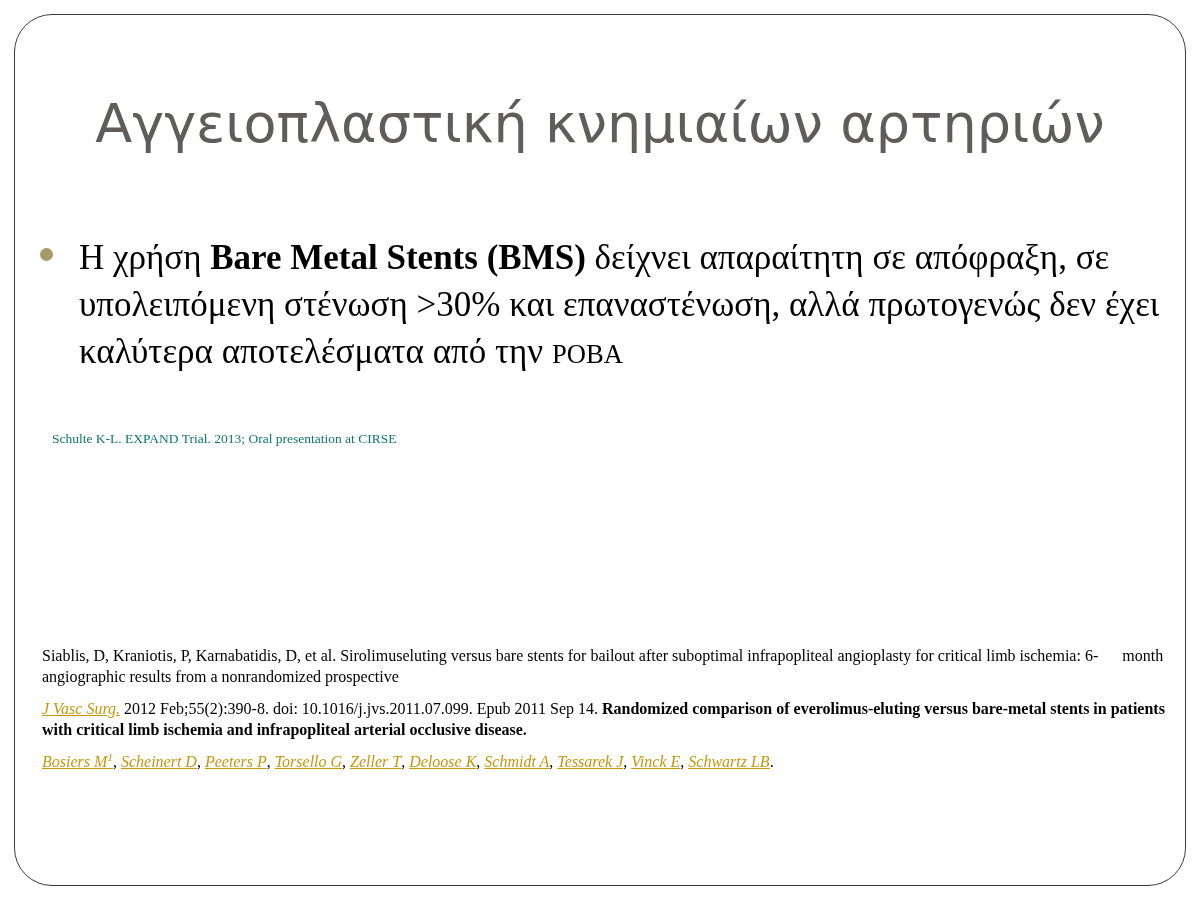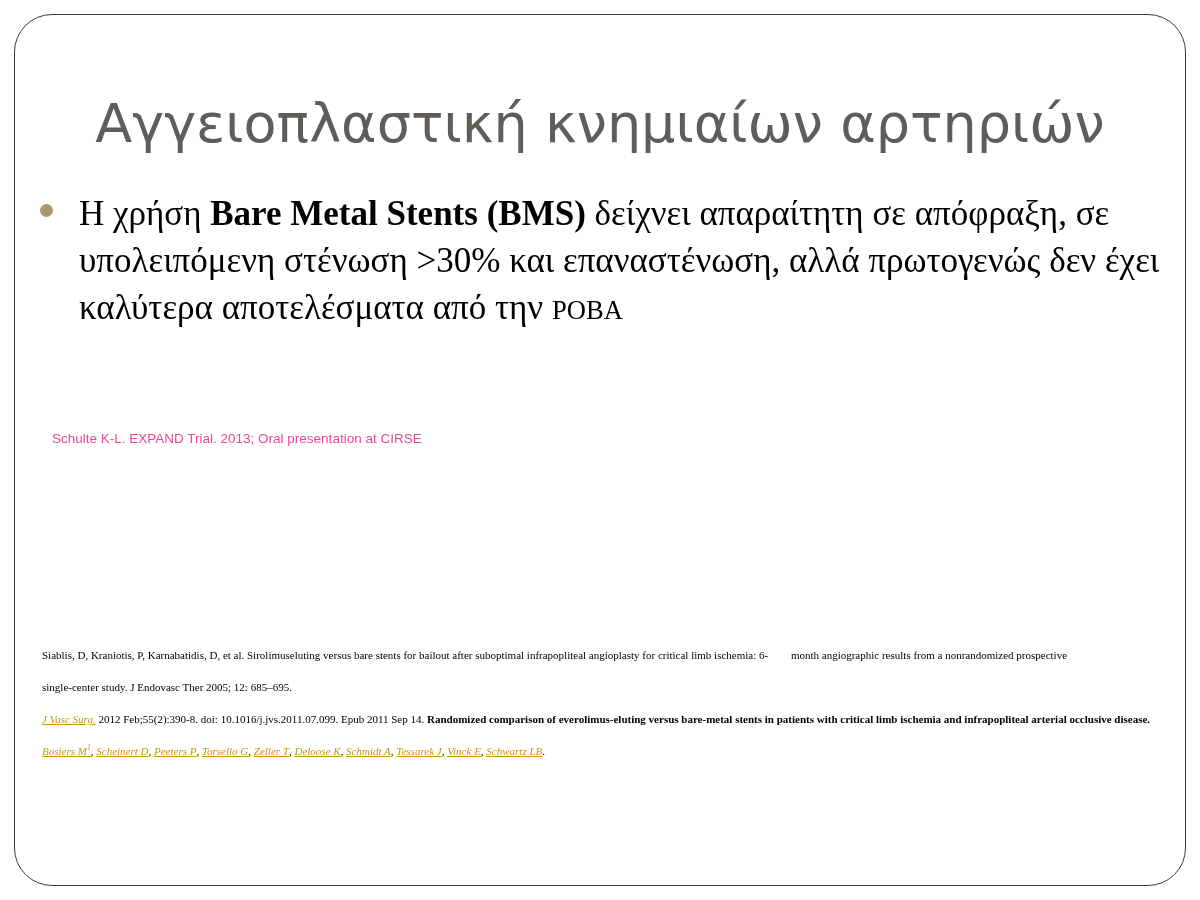--- a/index.html
+++ b/index.html
@@ -71,52 +71,53 @@
     height: 13px;
     border-radius: 50%;
     background: #a79a6a;
   }
   .bullet .btext {
     font-family: "Liberation Serif", serif;
     font-size: 35px;
     line-height: 47px;
     color: #000000;
     text-align: left;
+    margin-top: 44px;
   }
   .bullet .btext b {
     font-weight: bold;
   }
   .small-serif {
     font-size: 0.76em;
   }
   .cite-small {
     position: absolute;
-    font-family: Liberation Sans, sans-serif;
+    font-family: Liberation Serif, serif;
     font-size: 13.5px;
     line-height: 19px;
-    color: #ec4899;
+    color: #0f766e;
   }
   #cite-schulte {
     left: 52px;
     top: 429px;
     width: 900px;
   }
   #bullet2-wrap {
     position: absolute;
     left: 32px;
     top: 474px;
     width: 1140px;
   }
   .ref-block {
     position: absolute;
     left: 42px;
     top: 645px;
     width: 1130px;
     font-family: "Liberation Serif", serif;
-    font-size: 11px;
+    font-size: 16px;
     line-height: 21px;
     color: #000000;
   }
   .ref-para {
     margin: 0 0 0 0;
     text-indent: 0;
   }
   .ref-indent {
     padding-left: 20px;
   }
@@ -160,21 +161,20 @@
     <div class="cite-small" id="cite-schulte">Schulte K-L. EXPAND Trial. 2013; Oral presentation at CIRSE</div>
 
 
     <div class="ref-block">
 
       <div class="ref-para">
         <span>Siablis, D, Kraniotis, P, Karnabatidis, D, et al. Sirolimuseluting versus bare stents for bailout after suboptimal infrapopliteal  angioplasty for critical limb ischemia: 6-</span>
         <span class="ref-indent">month angiographic results from a nonrandomized prospective</span>
       </div>
 
-      <div class="ref-para ref-gap">single-center study.  J Endovasc Ther 2005; 12: 685–695.</div>
 
       <div class="ref-para ref-gap">
         <a href="#" class="link nowrap">J Vasc Surg.</a><span> 2012 Feb;55(2):390-8. doi: 10.1016/j.jvs.2011.07.099. Epub 2011 Sep 14. </span><span class="ref-bold">Randomized comparison of everolimus-eluting versus bare-metal stents in patients with critical limb ischemia and infrapopliteal arterial occlusive disease.</span>
       </div>
 
       <div class="ref-para ref-gap" id="author-line"><a href="#" class="link nowrap">Bosiers M<sup>1</sup></a><span>, </span><a href="#" class="link nowrap">Scheinert D</a><span>, </span><a href="#" class="link nowrap">Peeters P</a><span>, </span><a href="#" class="link nowrap">Torsello G</a><span>, </span><a href="#" class="link nowrap">Zeller T</a><span>, </span><a href="#" class="link nowrap">Deloose K</a><span>, </span><a href="#" class="link nowrap">Schmidt A</a><span>, </span><a href="#" class="link nowrap">Tessarek J</a><span>, </span><a href="#" class="link nowrap">Vinck E</a><span>, </span><a href="#" class="link nowrap">Schwartz LB</a><span>.</span></div>
 
     </div>
 
   </div>

